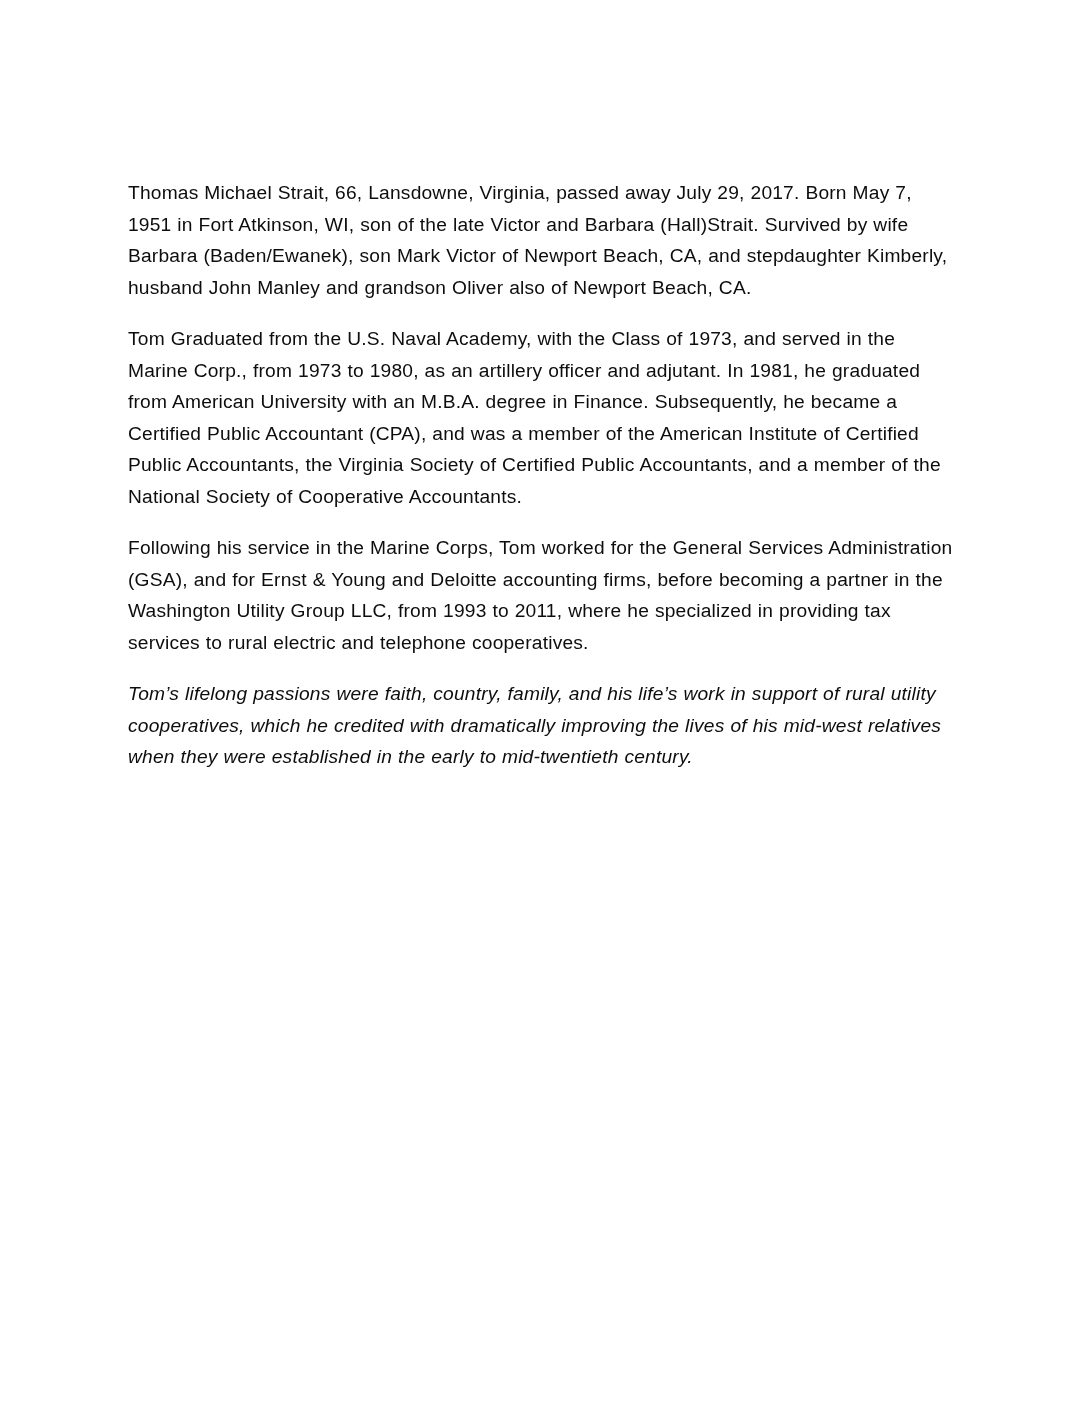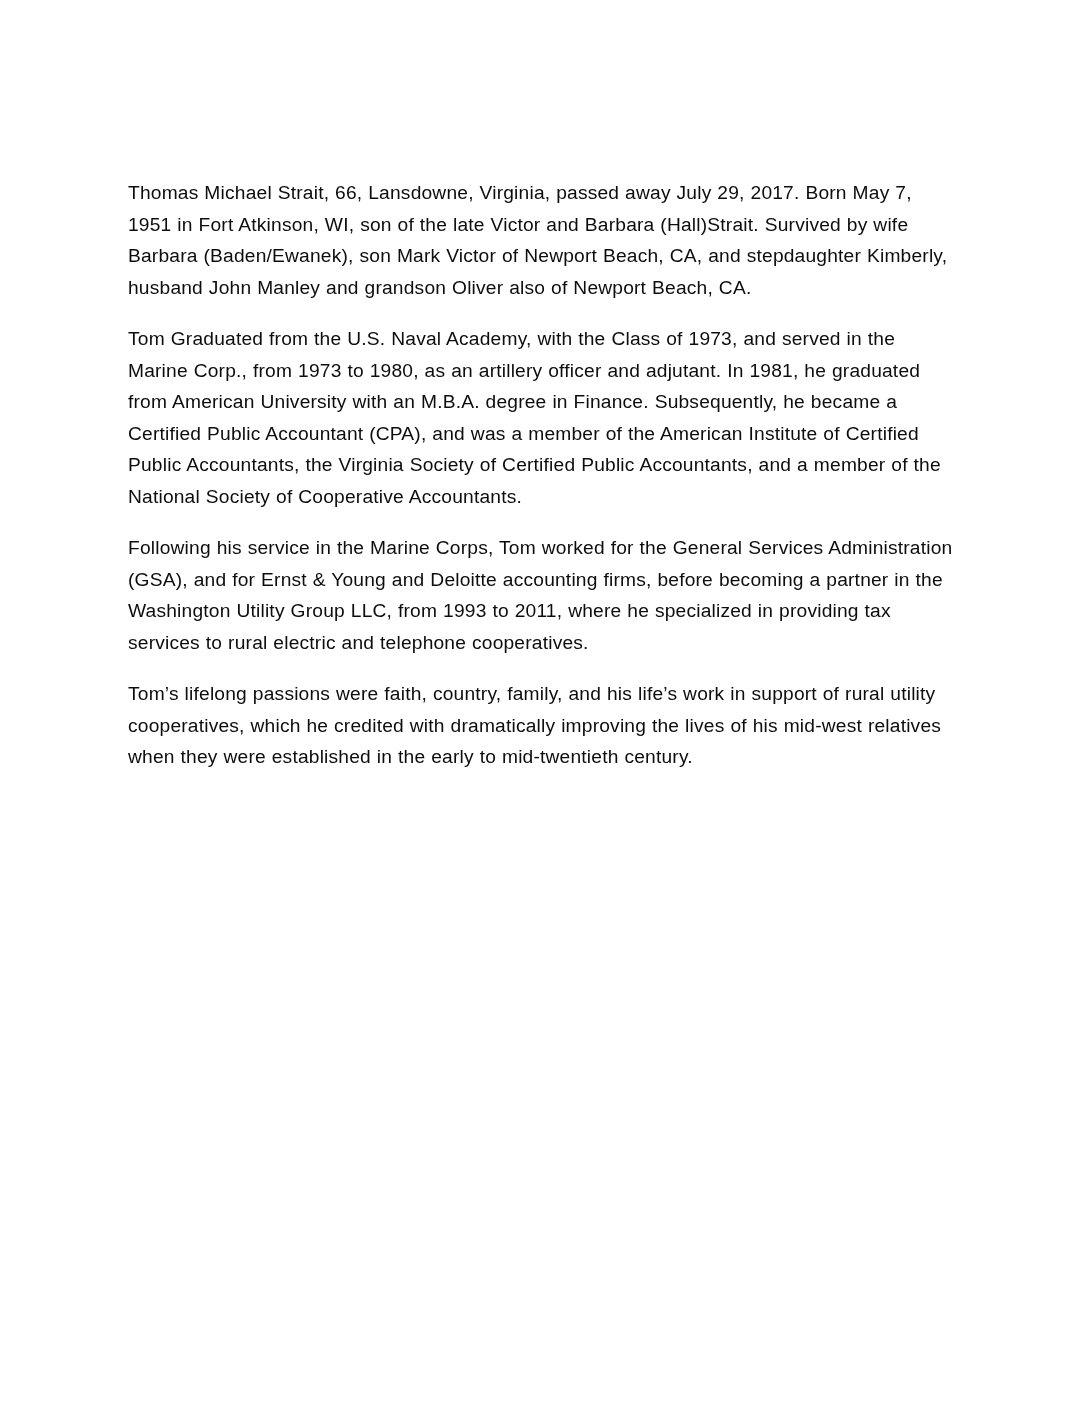--- a/index.html
+++ b/index.html
@@ -31,20 +31,21 @@
     font-size: 19.2px;
     line-height: 31.5px;
     color: #0d0d0d;
     margin: 0 0 20px 0;
     text-align: left;
     letter-spacing: 0.01em;
     word-spacing: 0.02em;
   }
   .para:last-child {
     margin-bottom: 0;
+    font-style: italic;
   }
 </style>
 </head>
 <body>
 
 <div class="page">
   <div class="doc-body">
     <p class="para">Thomas Michael Strait, 66, Lansdowne, Virginia, passed away July 29, 2017. Born May 7, 1951 in Fort Atkinson, WI, son of the late Victor and Barbara (Hall)Strait.  Survived by wife Barbara (Baden/Ewanek), son Mark Victor of Newport Beach, CA, and stepdaughter Kimberly, husband John Manley and grandson Oliver also of Newport Beach, CA.</p>
     <p class="para">Tom Graduated from the U.S. Naval Academy, with the Class of 1973, and served in the Marine Corp., from 1973 to 1980, as an artillery officer and adjutant.  In 1981, he graduated from American University with an M.B.A. degree in Finance. Subsequently, he became a Certified Public Accountant (CPA), and was a member of the American Institute of Certified Public Accountants, the Virginia Society of Certified Public Accountants, and a member of the National Society of Cooperative Accountants.</p>
     <p class="para">Following his service in the Marine Corps, Tom worked for the General Services Administration (GSA), and for Ernst &amp; Young and Deloitte accounting firms, before becoming a partner in the Washington Utility Group LLC, from 1993 to 2011, where he specialized in providing tax services to rural electric and telephone cooperatives.</p>

